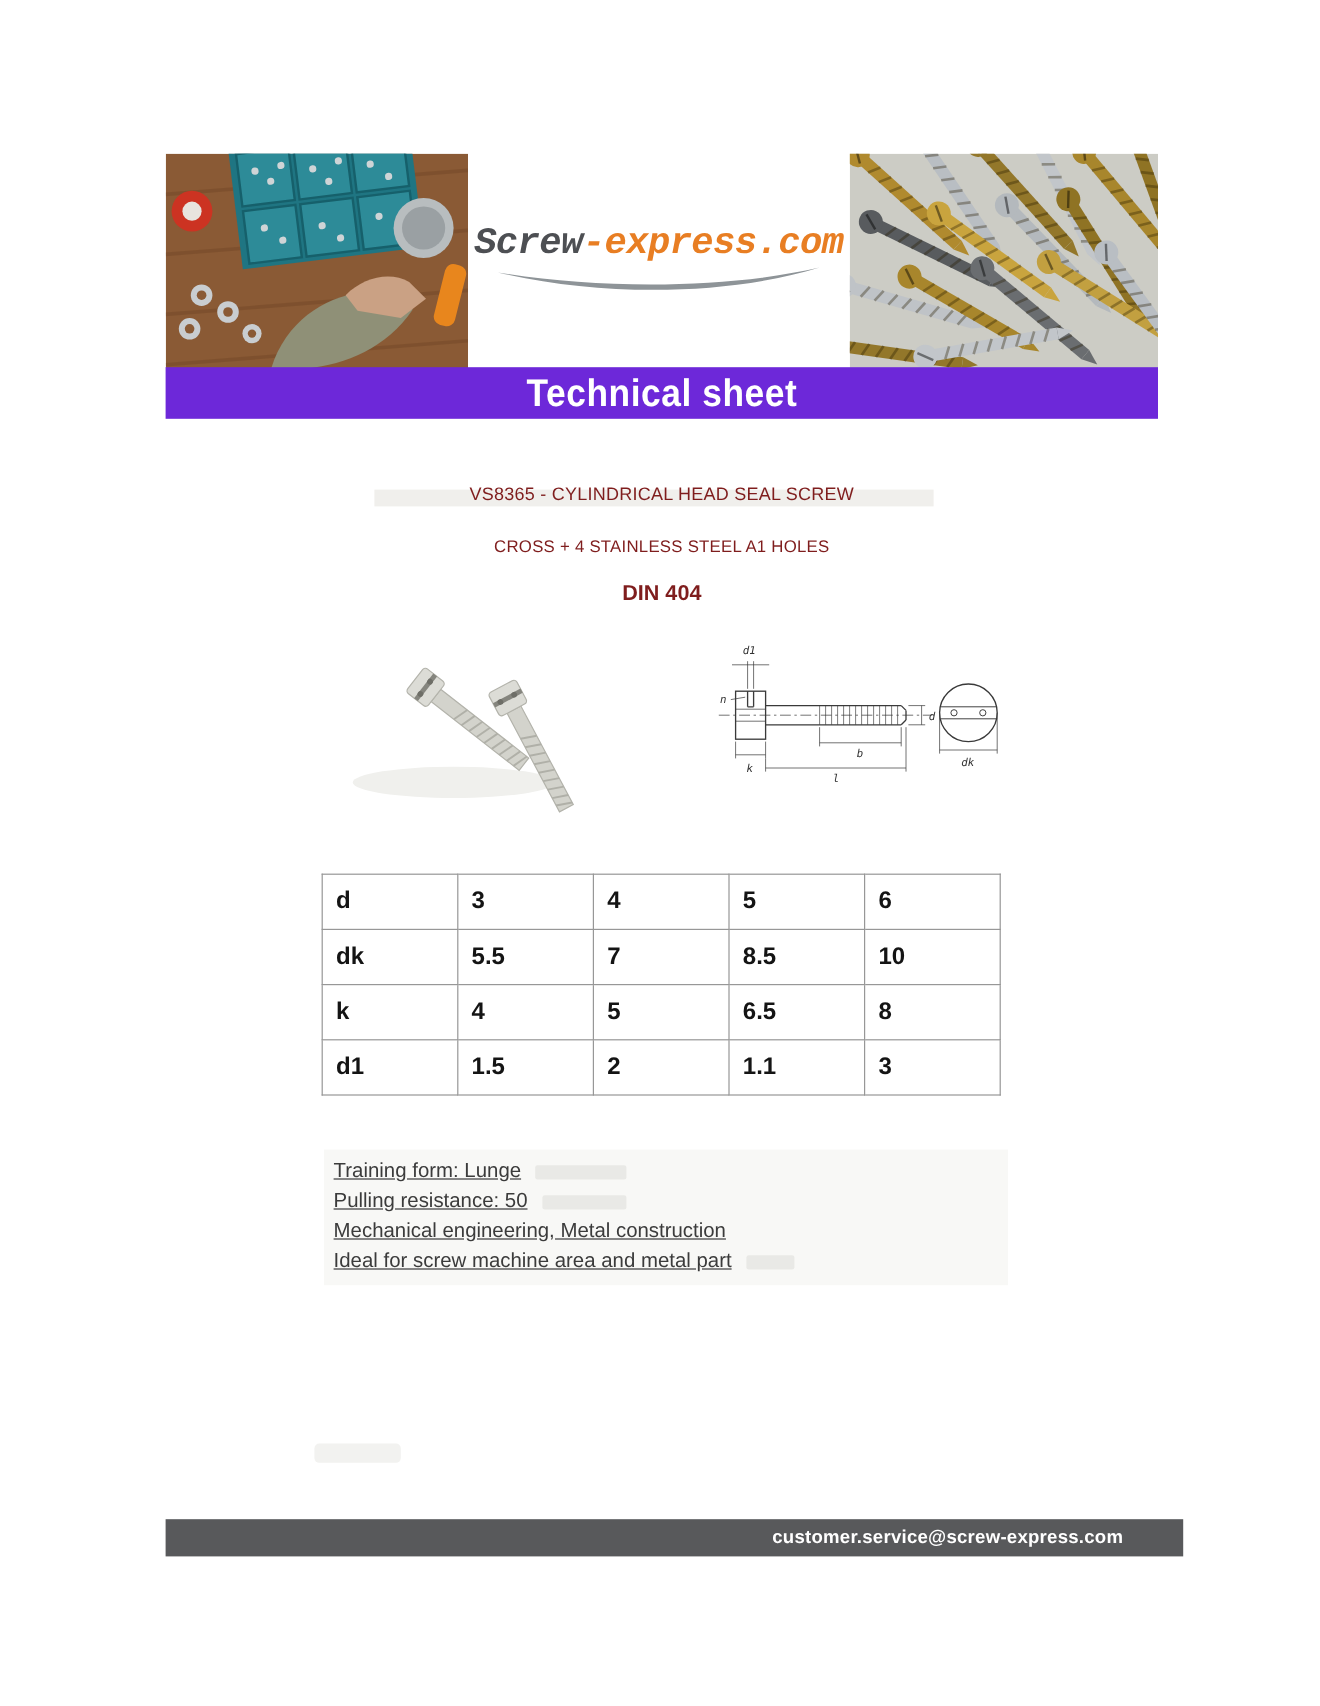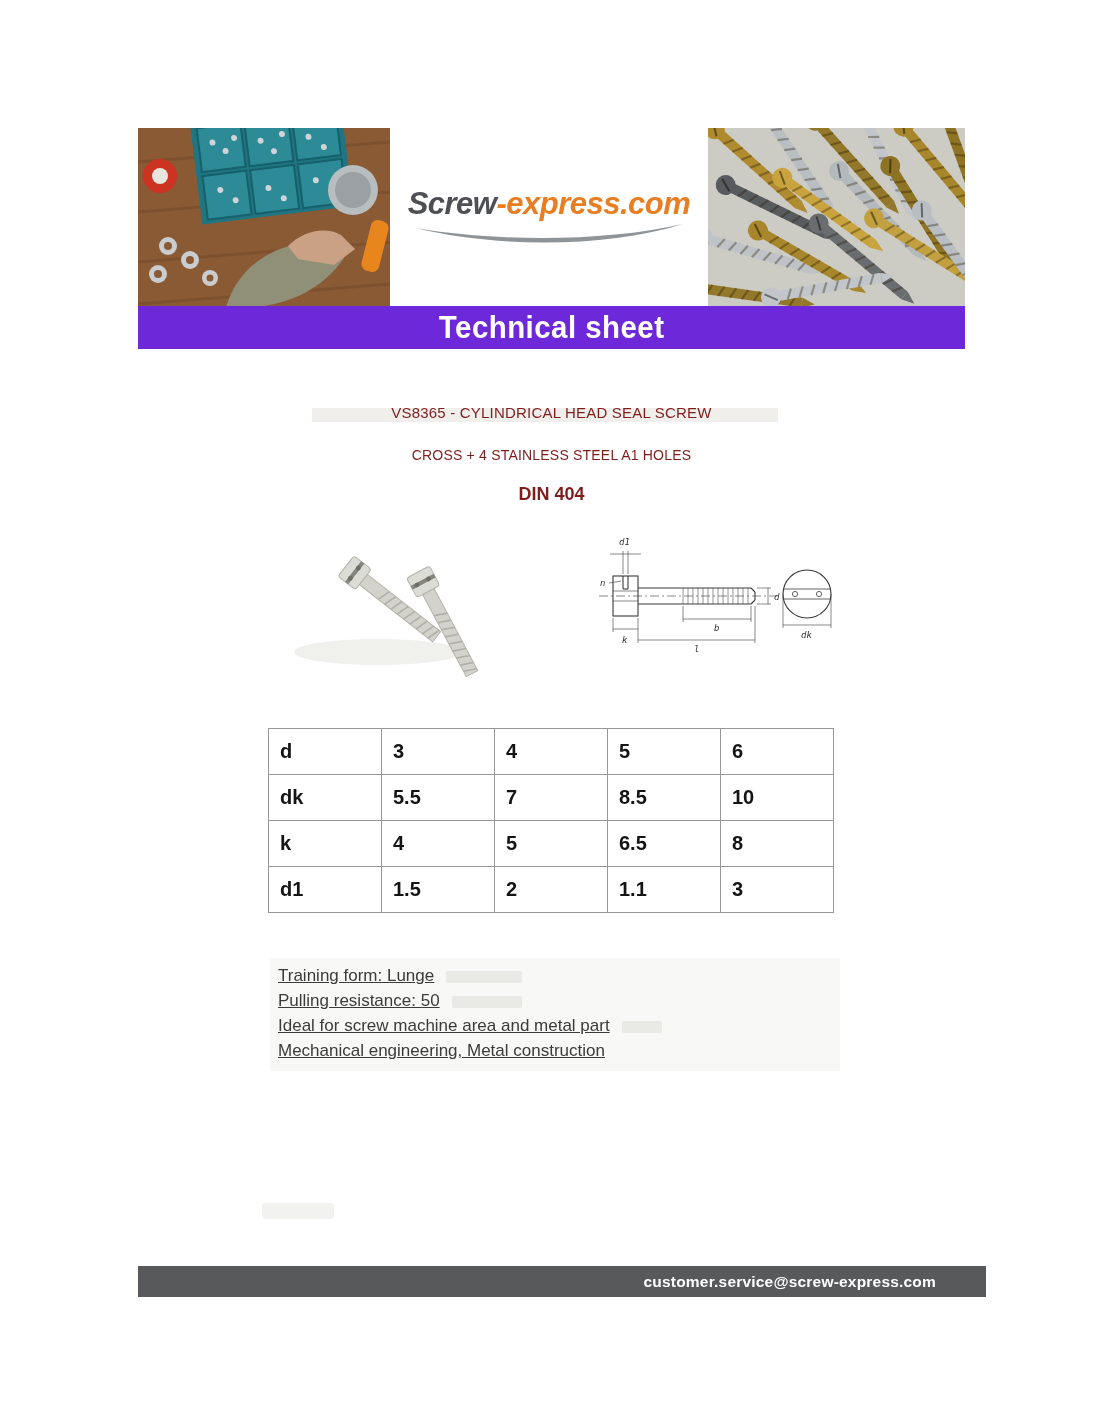--- a/index.html
+++ b/index.html
@@ -3,21 +3,21 @@
 <meta charset="utf-8">
 <style>
   html,body{margin:0;padding:0;background:#ffffff;}
   #page{position:relative;width:1100px;height:1422px;background:#ffffff;overflow:hidden;
         font-family:"Liberation Sans",sans-serif;}
 
   
   .photo{position:absolute;top:128px;height:179px;overflow:hidden;}
   .photo.left{left:138px;width:252px;}
   .photo.right{left:708px;width:257px;}
-  .logo-area{position:absolute;left:390px;top:128px;width:318px;height:179px;background:#fff;text-align:center;}
+  .logo-area{position:absolute;left:390px;top:128px;width:318px;height:179px;background:#fff;text-align:center;font-family:Liberation Mono, monospace;}
   .logo{margin-top:58px;font-size:31px;font-style:italic;letter-spacing:-0.5px;white-space:nowrap;}
   .logo .prefix{color:#4d4f53;font-weight:bold;}
   .logo .suffix{color:#e87e23;font-weight:600;}
   .swoosh{display:block;margin:0 auto;}
 
   .banner{position:absolute;left:138px;top:306px;width:827px;height:43px;background:#6d28d9;color:#fff;text-align:center;}
   .banner span{display:inline-block;font-weight:bold;font-size:32px;line-height:43px;transform:scaleX(.92);letter-spacing:.5px;}
 
   
   .title-band{position:absolute;left:312px;top:408px;width:466px;height:14px;background:#f0efec;}
@@ -263,22 +263,22 @@
         <td>2</td>
         <td>1.1</td>
         <td>3</td>
       </tr>
     </tbody>
   </table>
 
   <div class="desc">
     <div><span>Training form: Lunge</span><span class="smudge" style="width:76px"></span></div>
     <div><span>Pulling resistance: 50</span><span class="smudge" style="width:70px"></span></div>
+    <div><span>Mechanical engineering, Metal construction</span></div>
     <div><span>Ideal for screw machine area and metal part</span><span class="smudge" style="width:40px"></span></div>
-    <div><span>Mechanical engineering, Metal construction</span></div>
   </div>
 
   <div class="artifact"></div>
 
   <div class="footer">
     <span>customer.service@screw-express.com</span>
   </div>
 
 </div>
 

